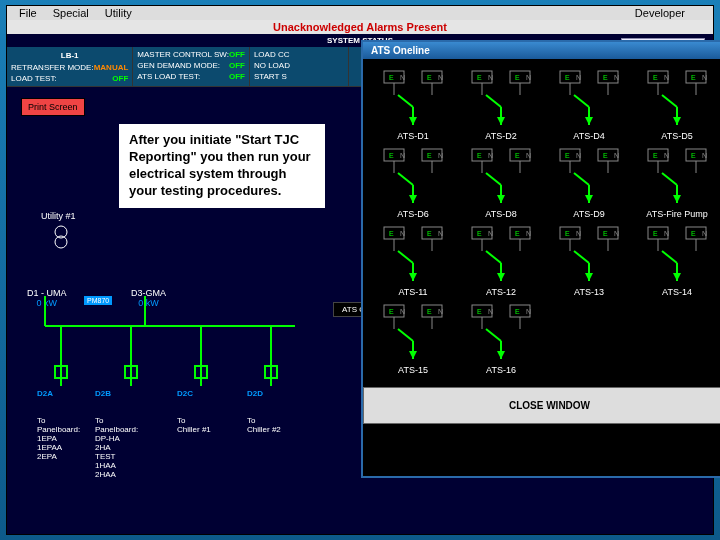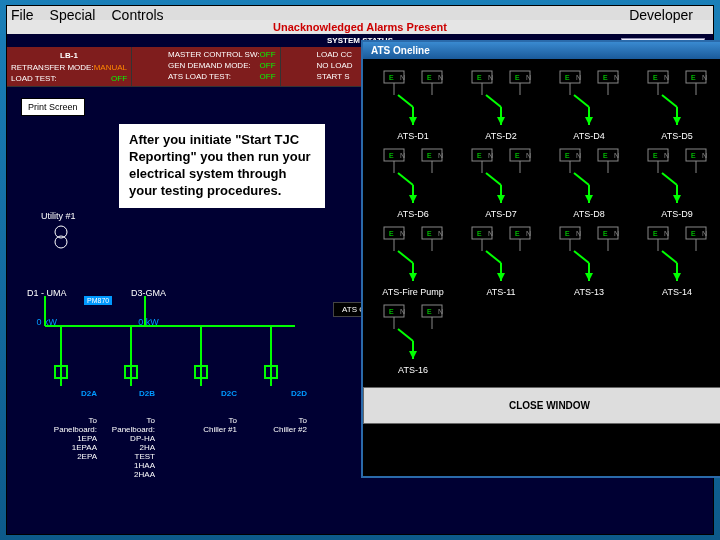--- a/index.html
+++ b/index.html
@@ -1,39 +1,39 @@
 <!DOCTYPE html>
 <html><head>
 <meta charset="utf-8">
 <style>
 * { margin:0; padding:0; box-sizing:border-box; font-family:Arial,sans-serif; }
 body { width:720px; height:540px; background:linear-gradient(#1a7fb8,#0d5a8a); overflow:hidden; position:relative; }
 .frame { position:absolute; top:5px; left:6px; right:6px; bottom:5px; background:#000033; border:1px solid #000; }
-.menubar { background:#ddd; height:14px; display:flex; font-size:14px; padding:1px 4px; }
+.menubar { background:#ddd; height:14px; display:flex; font-size:11px; padding:1px 12px; }
 .menubar span { margin-right:16px; }
 .menubar .right { margin-left:auto; }
 .alarm { text-align:center; color:#c00; font-weight:bold; font-size:11px; background:#e5e5e5; padding:1px; }
-.topstatus { display:flex; background:#7f1d1d; color:#fff; font-size:8px; border-bottom:1px solid #333;gap:32px; }
+.topstatus { display:flex; background:#0c4a6e; color:#fff; font-size:8px; border-bottom:1px solid #333; }
 .tscol { border-right:1px solid #333; padding:2px 4px; }
 .tsrow { display:flex; justify-content:space-between; min-width:90px; padding:1px 0; }
 .tskey { color:#fff; }
-.tsval { color:#f80; font-weight:normal; }
+.tsval { color:#f80; font-weight:bold; }
 .tsoff { color:#0f0; }
 .tscenter { text-align:center; font-weight:bold; color:#fff; padding:2px; font-size:8px; }
-.printbtn { position:absolute; top:92px; left:14px; background:#ffffff; border:1px solid #000; padding:3px 6px; font-size:9px; }
+.printbtn { position:absolute; top:92px; left:14px; background:#ef4444; border:1px solid #000; padding:3px 6px; font-size:9px; }
 .callout { position:absolute; top:118px; left:112px; width:206px; background:#fff; padding:8px 10px; font-size:13px; font-weight:bold; line-height:1.3; z-index:5; }
 .utility { position:absolute; top:205px; left:34px; color:#fff; font-size:9px;text-align:center; }
 .d1 { position:absolute; top:282px; left:20px; color:#fff; font-size:9px; text-align:center; }
 .d3 { position:absolute; top:282px; left:124px; color:#fff; font-size:9px; text-align:center; }
-.kw { color:#09f; font-size:9px; margin-top:19px; }
+.kw { color:#09f; font-size:9px; }
 .pmbadge { position:absolute; top:290px; left:77px; background:#09f; color:#fff; font-size:7px; padding:1px 3px; }
 .oneline { position:absolute; top:220px; left:18px; width:310px; height:270px; }
 .greenline { stroke:#0f0; stroke-width:2; fill:none; }
 .whiteline { stroke:#fff; stroke-width:1; fill:none; }
-.dcol { position:absolute; top:383px; font-size:8px; color:#fff; text-align:right; width:60px; }
+.dcol { position:absolute; top:383px; font-size:8px; color:#fff; text-align:left; width:60px; }
 .dlabel { color:#09f; font-weight:bold; margin-bottom:18px; }
 .sidebar { position:absolute; top:50px; right:8px; width:84px; display:flex; flex-direction:column; }
 .sbtn { background:#ccc; border:1px solid #888; border-bottom:1px solid #666; font-size:8px; padding:3px 4px; text-align:left; }
 .sbtn.blue { background:#3a6aa0; color:#fff; }
 .sbtn.hdr { background:#5588bb; color:#fff; font-weight:bold; }
 .sbtn.alarm { background:#d99; color:#600; text-align:left; }
 .sbtn.login { color:#c00; font-weight:bold; }
 .userbar { position:absolute; top:70px; right:8px; width:84px; background:#5a8abb; font-size:7px; color:#000; padding:1px 3px; }
 .modal { position:absolute; top:34px; left:354px; width:368px; height:438px; background:#000; border:2px solid #2a6aaa; z-index:10; }
 .modal-title { background:linear-gradient(#3a8ad0,#1a5a9a); color:#fff; font-weight:bold; font-size:10px; padding:3px 8px; }
@@ -45,21 +45,21 @@
 .atsonelabel { position:absolute; top:296px; left:326px; background:#000; color:#fff; border:1px solid #444; font-size:8px; padding:2px 8px; }
 .topcorner { position:absolute; top:32px; right:8px; width:84px; height:36px; background:#eef; border:1px solid #88a; font-size:10px; color:#06a; text-align:right; padding:2px 4px; font-style:italic; font-weight:bold; }
 </style>
 </head>
 <body>
 
 <div class="frame">
   <div class="menubar">
     <span>File</span>
     <span>Special</span>
-    <span>Controls</span>
+    <span>Utility</span>
     <span class="right">Developer</span>
   </div>
   <div class="alarm">Unacknowledged Alarms Present</div>
 
   <div class="tscenter">SYSTEM STATUS</div>
   <div class="topstatus">
     <div class="tscol">
       <div class="tscenter">LB-1</div>
       <div class="tsrow">
           <span class="tskey">RETRANSFER MODE:</span>
@@ -278,36 +278,20 @@
               <text x="11" y="11" fill="#0f0" font-size="7">E</text>
               <text x="22" y="11" fill="#888" font-size="7">N</text>
               <text x="49" y="11" fill="#0f0" font-size="7">E</text>
               <text x="60" y="11" fill="#888" font-size="7">N</text>
               <line x1="16" y1="14" x2="16" y2="26" stroke="#888"></line>
               <line x1="54" y1="14" x2="54" y2="26" stroke="#888"></line>
               <line x1="35" y1="56" x2="35" y2="38" stroke="#0f0" stroke-width="2"></line>
               <line x1="35" y1="38" x2="20" y2="26" stroke="#0f0" stroke-width="2"></line>
               <polygon points="35,56 31,48 39,48" fill="#0f0"></polygon>
             </svg></div>
-          <div class="atslabel">ATS-D7</div>
-        </div>
-        <div class="atsitem">
-          <div class="atsicon"><svg width="70" height="58">
-              <rect x="6" y="2" width="20" height="12" fill="none" stroke="#888"></rect>
-              <rect x="44" y="2" width="20" height="12" fill="none" stroke="#888"></rect>
-              <text x="11" y="11" fill="#0f0" font-size="7">E</text>
-              <text x="22" y="11" fill="#888" font-size="7">N</text>
-              <text x="49" y="11" fill="#0f0" font-size="7">E</text>
-              <text x="60" y="11" fill="#888" font-size="7">N</text>
-              <line x1="16" y1="14" x2="16" y2="26" stroke="#888"></line>
-              <line x1="54" y1="14" x2="54" y2="26" stroke="#888"></line>
-              <line x1="35" y1="56" x2="35" y2="38" stroke="#0f0" stroke-width="2"></line>
-              <line x1="35" y1="38" x2="20" y2="26" stroke="#0f0" stroke-width="2"></line>
-              <polygon points="35,56 31,48 39,48" fill="#0f0"></polygon>
-            </svg></div>
           <div class="atslabel">ATS-D8</div>
         </div>
         <div class="atsitem">
           <div class="atsicon"><svg width="70" height="58">
               <rect x="6" y="2" width="20" height="12" fill="none" stroke="#888"></rect>
               <rect x="44" y="2" width="20" height="12" fill="none" stroke="#888"></rect>
               <text x="11" y="11" fill="#0f0" font-size="7">E</text>
               <text x="22" y="11" fill="#888" font-size="7">N</text>
               <text x="49" y="11" fill="#0f0" font-size="7">E</text>
               <text x="60" y="11" fill="#888" font-size="7">N</text>
@@ -358,37 +342,69 @@
               <text x="11" y="11" fill="#0f0" font-size="7">E</text>
               <text x="22" y="11" fill="#888" font-size="7">N</text>
               <text x="49" y="11" fill="#0f0" font-size="7">E</text>
               <text x="60" y="11" fill="#888" font-size="7">N</text>
               <line x1="16" y1="14" x2="16" y2="26" stroke="#888"></line>
               <line x1="54" y1="14" x2="54" y2="26" stroke="#888"></line>
               <line x1="35" y1="56" x2="35" y2="38" stroke="#0f0" stroke-width="2"></line>
               <line x1="35" y1="38" x2="20" y2="26" stroke="#0f0" stroke-width="2"></line>
               <polygon points="35,56 31,48 39,48" fill="#0f0"></polygon>
             </svg></div>
+          <div class="atslabel">ATS-12</div>
+        </div>
+        <div class="atsitem">
+          <div class="atsicon"><svg width="70" height="58">
+              <rect x="6" y="2" width="20" height="12" fill="none" stroke="#888"></rect>
+              <rect x="44" y="2" width="20" height="12" fill="none" stroke="#888"></rect>
+              <text x="11" y="11" fill="#0f0" font-size="7">E</text>
+              <text x="22" y="11" fill="#888" font-size="7">N</text>
+              <text x="49" y="11" fill="#0f0" font-size="7">E</text>
+              <text x="60" y="11" fill="#888" font-size="7">N</text>
+              <line x1="16" y1="14" x2="16" y2="26" stroke="#888"></line>
+              <line x1="54" y1="14" x2="54" y2="26" stroke="#888"></line>
+              <line x1="35" y1="56" x2="35" y2="38" stroke="#0f0" stroke-width="2"></line>
+              <line x1="35" y1="38" x2="20" y2="26" stroke="#0f0" stroke-width="2"></line>
+              <polygon points="35,56 31,48 39,48" fill="#0f0"></polygon>
+            </svg></div>
           <div class="atslabel">ATS-13</div>
         </div>
         <div class="atsitem">
           <div class="atsicon"><svg width="70" height="58">
               <rect x="6" y="2" width="20" height="12" fill="none" stroke="#888"></rect>
               <rect x="44" y="2" width="20" height="12" fill="none" stroke="#888"></rect>
               <text x="11" y="11" fill="#0f0" font-size="7">E</text>
               <text x="22" y="11" fill="#888" font-size="7">N</text>
               <text x="49" y="11" fill="#0f0" font-size="7">E</text>
               <text x="60" y="11" fill="#888" font-size="7">N</text>
               <line x1="16" y1="14" x2="16" y2="26" stroke="#888"></line>
               <line x1="54" y1="14" x2="54" y2="26" stroke="#888"></line>
               <line x1="35" y1="56" x2="35" y2="38" stroke="#0f0" stroke-width="2"></line>
               <line x1="35" y1="38" x2="20" y2="26" stroke="#0f0" stroke-width="2"></line>
               <polygon points="35,56 31,48 39,48" fill="#0f0"></polygon>
             </svg></div>
           <div class="atslabel">ATS-14</div>
+        </div>
+        <div class="atsitem">
+          <div class="atsicon"><svg width="70" height="58">
+              <rect x="6" y="2" width="20" height="12" fill="none" stroke="#888"></rect>
+              <rect x="44" y="2" width="20" height="12" fill="none" stroke="#888"></rect>
+              <text x="11" y="11" fill="#0f0" font-size="7">E</text>
+              <text x="22" y="11" fill="#888" font-size="7">N</text>
+              <text x="49" y="11" fill="#0f0" font-size="7">E</text>
+              <text x="60" y="11" fill="#888" font-size="7">N</text>
+              <line x1="16" y1="14" x2="16" y2="26" stroke="#888"></line>
+              <line x1="54" y1="14" x2="54" y2="26" stroke="#888"></line>
+              <line x1="35" y1="56" x2="35" y2="38" stroke="#0f0" stroke-width="2"></line>
+              <line x1="35" y1="38" x2="20" y2="26" stroke="#0f0" stroke-width="2"></line>
+              <polygon points="35,56 31,48 39,48" fill="#0f0"></polygon>
+            </svg></div>
+          <div class="atslabel">ATS-15</div>
         </div>
         <div class="atsitem">
           <div class="atsicon"><svg width="70" height="58">
               <rect x="6" y="2" width="20" height="12" fill="none" stroke="#888"></rect>
               <rect x="44" y="2" width="20" height="12" fill="none" stroke="#888"></rect>
               <text x="11" y="11" fill="#0f0" font-size="7">E</text>
               <text x="22" y="11" fill="#888" font-size="7">N</text>
               <text x="49" y="11" fill="#0f0" font-size="7">E</text>
               <text x="60" y="11" fill="#888" font-size="7">N</text>
               <line x1="16" y1="14" x2="16" y2="26" stroke="#888"></line>

